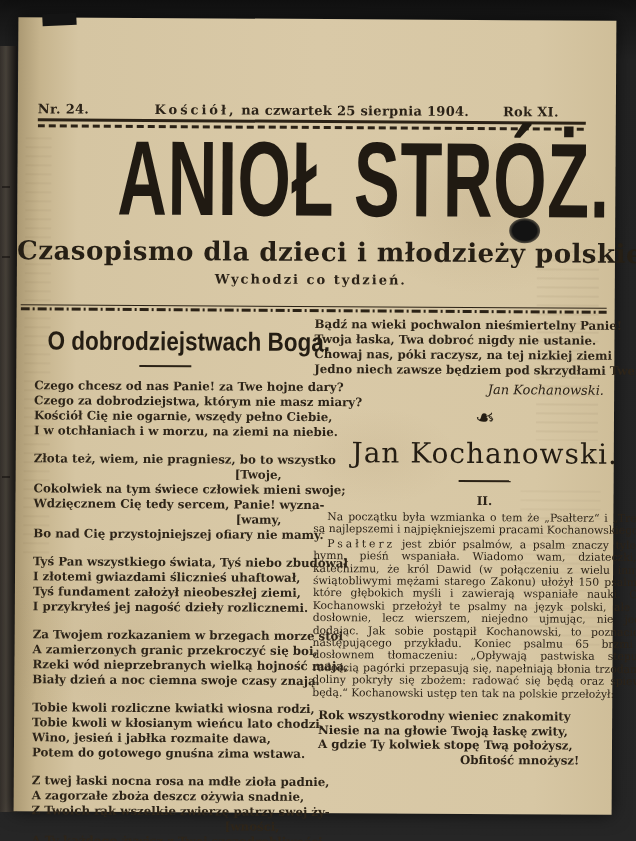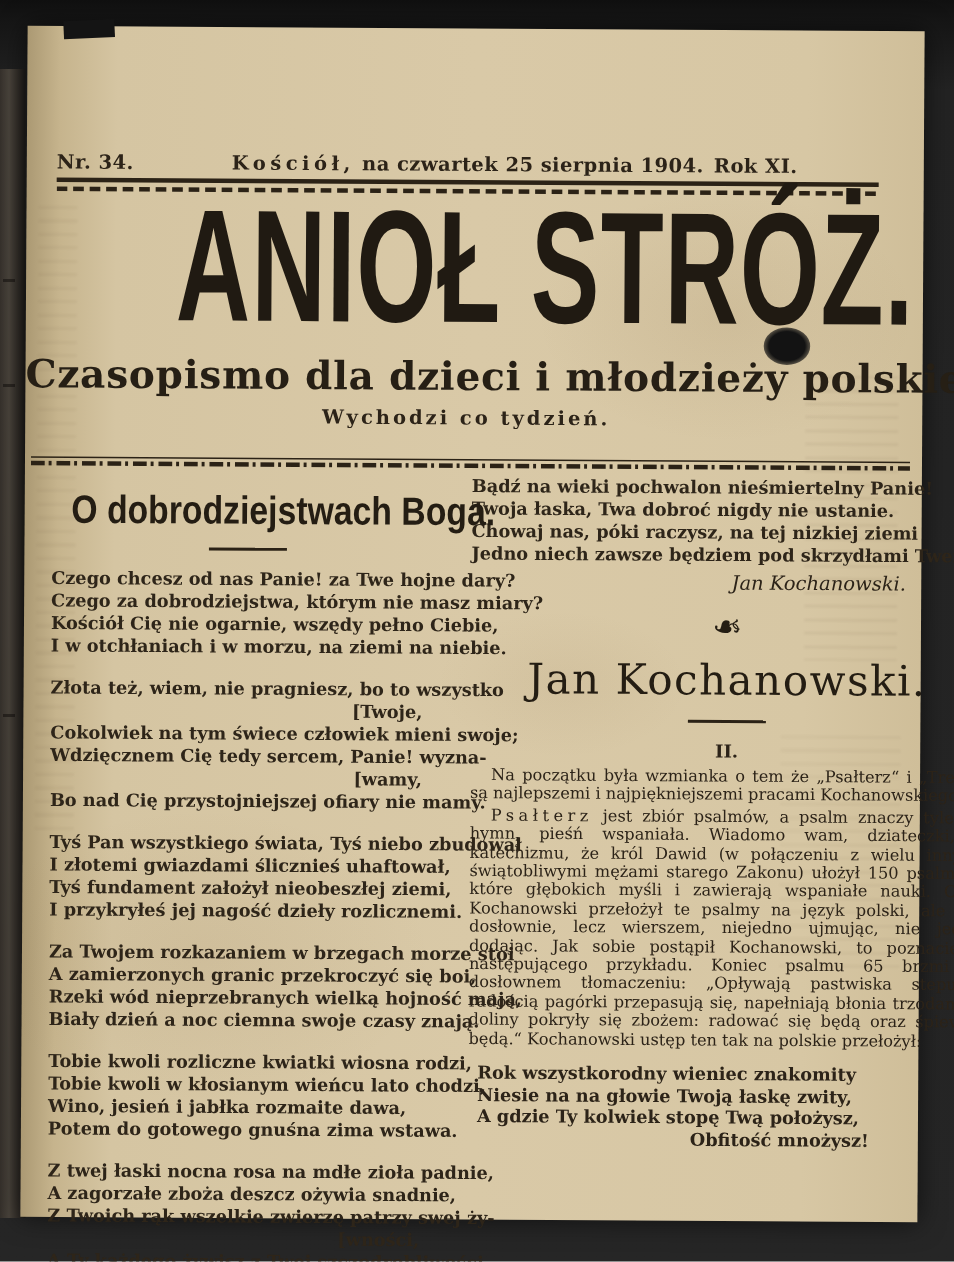--- a/index.html
+++ b/index.html
@@ -36,21 +36,21 @@
   .g1{left:520px;top:230px;width:62px;height:190px;}
   .g2{left:8px;top:120px;width:26px;height:420px;opacity:.08;}
   .g3{left:505px;top:470px;width:80px;height:160px;opacity:.07;}
 
   
   .hdr{position:absolute;left:20px;right:30px;top:84px;display:flex;align-items:baseline;
        font-size:13px;font-weight:bold;letter-spacing:.3px;}
   .hdr .issue{width:110px;}
   .hdr .date{flex:1;text-align:center;}
   .hdr .date .place{letter-spacing:3px;}
-  .hdr .vol{width:110px;text-align:left;}
+  .hdr .vol{width:110px;text-align:center;}
   .rule-fancy{position:absolute;left:20px;right:30px;top:101px;height:8px;
       border-top:3px solid #2b2216;
       background:repeating-linear-gradient(90deg,#2b2216 0 7px, transparent 7px 11px);
       background-size:11px 3px;background-position:0 3px;background-repeat:repeat-x;}
 
   
   .masthead{position:absolute;left:0;right:10px;top:108px;text-align:center;}
   .mast-title{
     font-family:"Liberation Sans", sans-serif;font-weight:bold;
     font-size:104px;line-height:104px;color:#201a12;
@@ -102,21 +102,21 @@
 </div>
 
 <div class="paper">
   <div class="corner-notch"></div>
   <div class="ghost g1"></div>
   <div class="ghost g2"></div>
   <div class="ghost g3"></div>
   <div class="ink-blot"></div>
 
   <div class="hdr">
-    <span class="issue">Nr. 34.</span>
+    <span class="issue">Nr. 24.</span>
     <span class="date"><span class="place">Kościół,</span><span> na czwartek 25 sierpnia 1904.</span></span>
     <span class="vol">Rok XI.</span>
   </div>
   <div class="rule-fancy"></div>
 
   <div class="masthead">
     <div class="mast-title">ANIOŁ STRÓŻ.</div>
     <div class="mast-sub">Czasopismo dla dzieci i młodzieży polskiej.</div>
     <div class="mast-freq">Wychodzi co tydzień.</div>
   </div>

